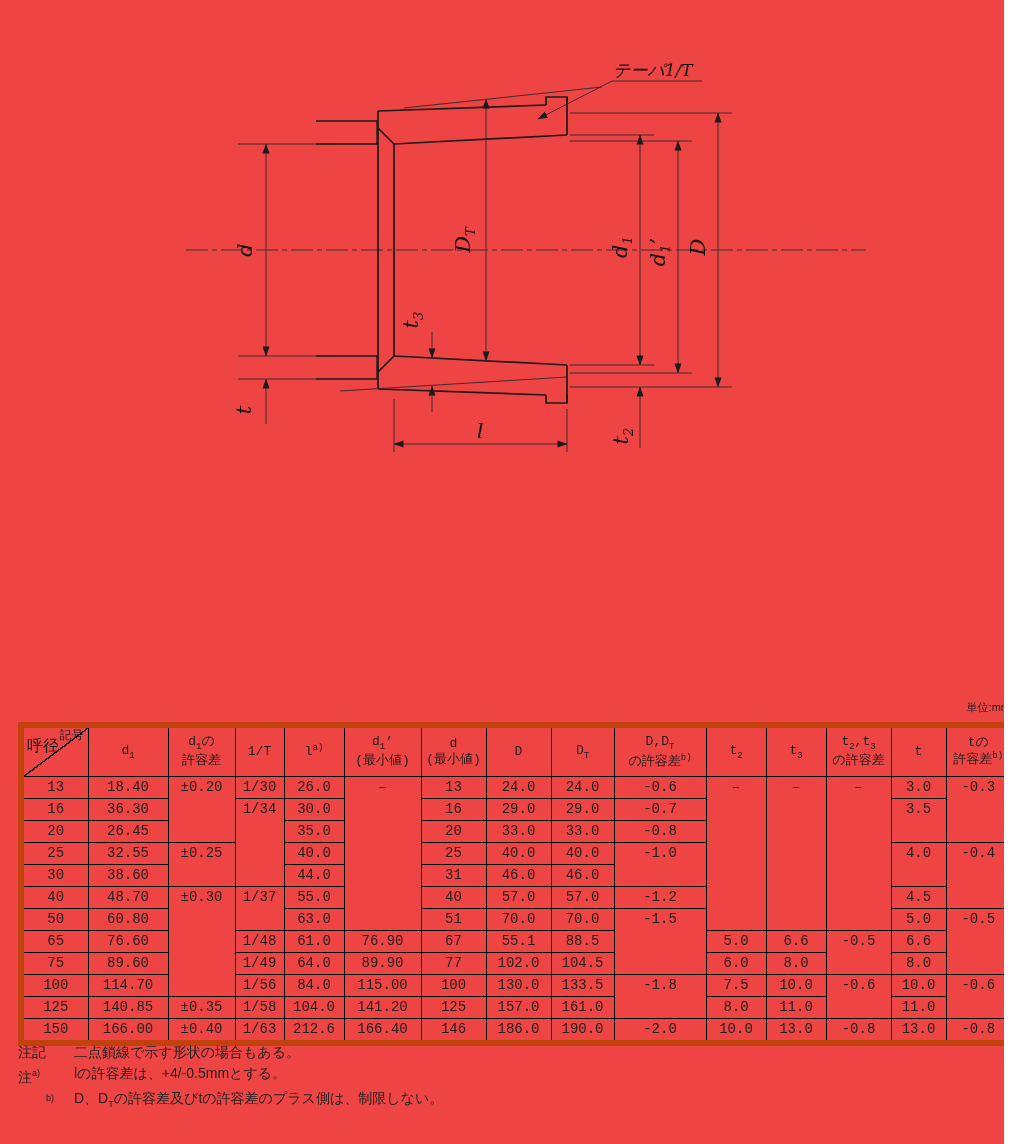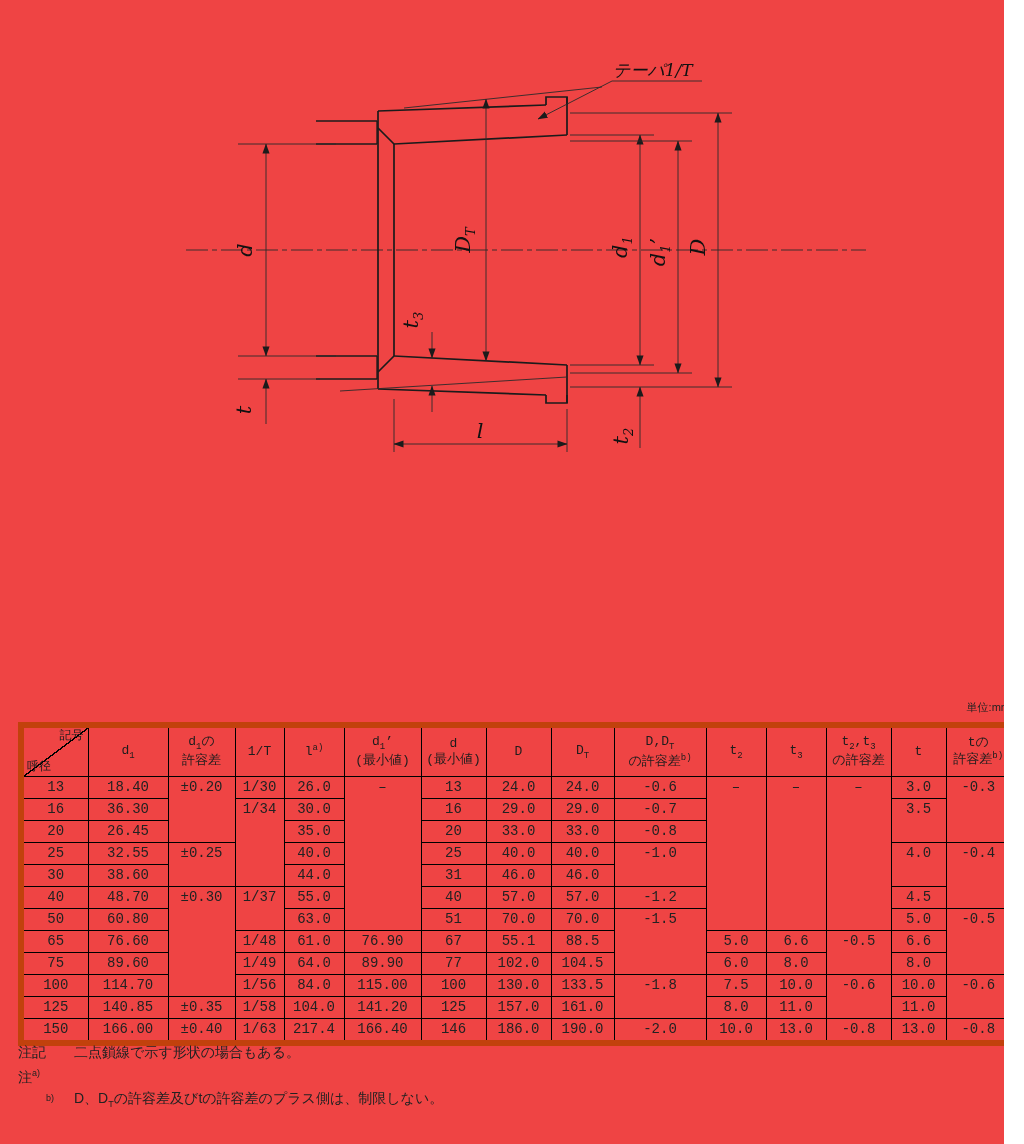--- a/index.html
+++ b/index.html
@@ -31,21 +31,21 @@
                       text-align:center;vertical-align:middle;}
   #dim-table thead th sup,#dim-table thead th sub{font-size:9px;}
   #dim-table tbody td{height:21px;font-size:14px;line-height:21px;text-align:center;
                       vertical-align:top;color:#222;}
   
   th.diag{position:relative;
           background:linear-gradient(to bottom right,
              transparent calc(50% - 0.7px), #000 calc(50% - 0.7px),
              #000 calc(50% + 0.7px), transparent calc(50% + 0.7px));}
   th.diag .tr{position:absolute;top:1px;right:4px;font-size:12px;}
-  th.diag .bl{position:absolute;bottom:1px;left:3px;font-size:12px;}
+  th.diag .bl{position:absolute;bottom:19px;left:3px;font-size:16px;}
 
   
   #notes{position:absolute;left:18px;top:1042px;font-size:14px;color:#222;line-height:21px;}
   .note-line{display:flex;}
   .note-label{width:56px;flex:0 0 56px;}
   .note-label sup{font-size:9px;}
   .note-label.indent{padding-left:28px;box-sizing:border-box;}
   .note-text sub{font-size:9px;}
 </style>
 </head>
@@ -332,21 +332,21 @@
           <td>161.0</td>
           <td>8.0</td>
           <td>11.0</td>
           <td>11.0</td>
         </tr>
         <tr>
           <td>150</td>
           <td>166.00</td>
           <td>±0.40</td>
           <td>1/63</td>
-          <td>217.4</td>
+          <td>212.6</td>
           <td>166.40</td>
           <td>146</td>
           <td>186.0</td>
           <td>190.0</td>
           <td>-2.0</td>
           <td>10.0</td>
           <td>13.0</td>
           <td>-0.8</td>
           <td>13.0</td>
           <td>-0.8</td>
@@ -354,20 +354,21 @@
       </tbody>
   </table>
 
   <div id="notes">
       <div class="note-line">
         <span class="note-label"><span>注記</span></span>
         <span class="note-text"><span>二点鎖線で示す形状の場合もある。</span></span>
       </div>
       <div class="note-line">
         <span class="note-label"><span>注</span><sup>a)</sup></span>
+        <span class="note-text"><span>lの許容差は、+4/-0.5mmとする。</span></span>
       </div>
       <div class="note-line">
         <span class="note-label indent"><span></span><sup>b)</sup></span>
         <span class="note-text"><span>D、D</span><sub>T</sub><span>の許容差及びtの許容差のプラス側は、制限しない。</span></span>
       </div>
     </div>
 
 </div>
 
 </body></html>

